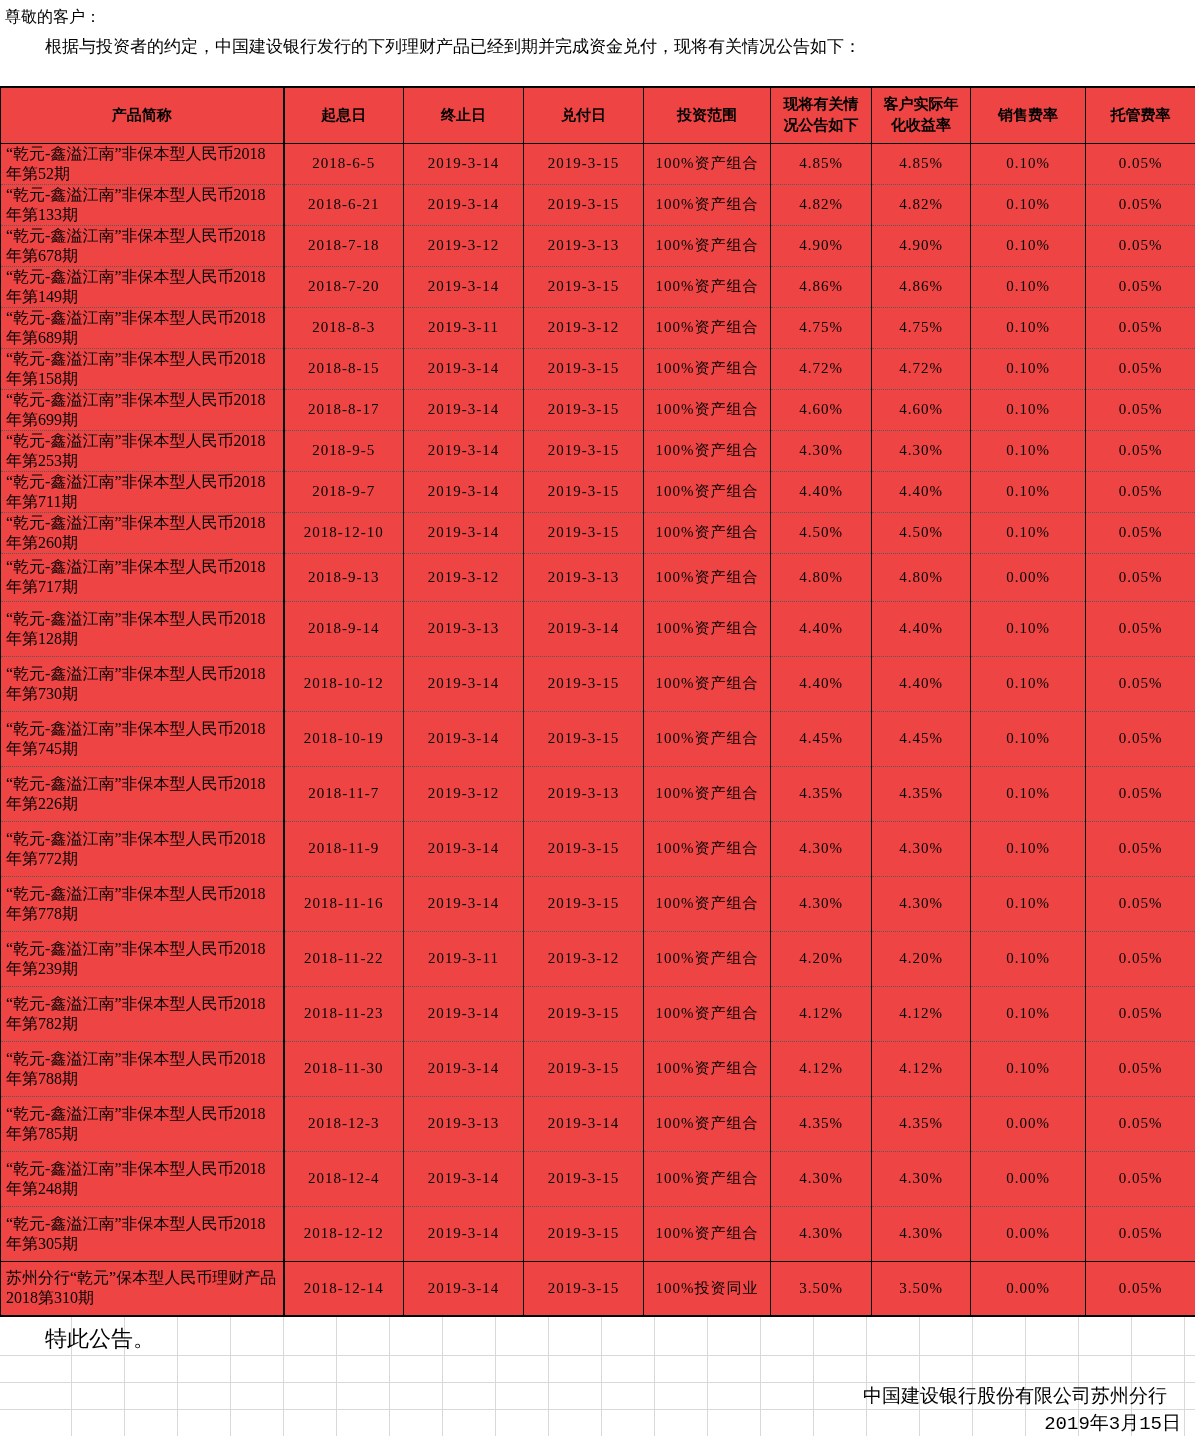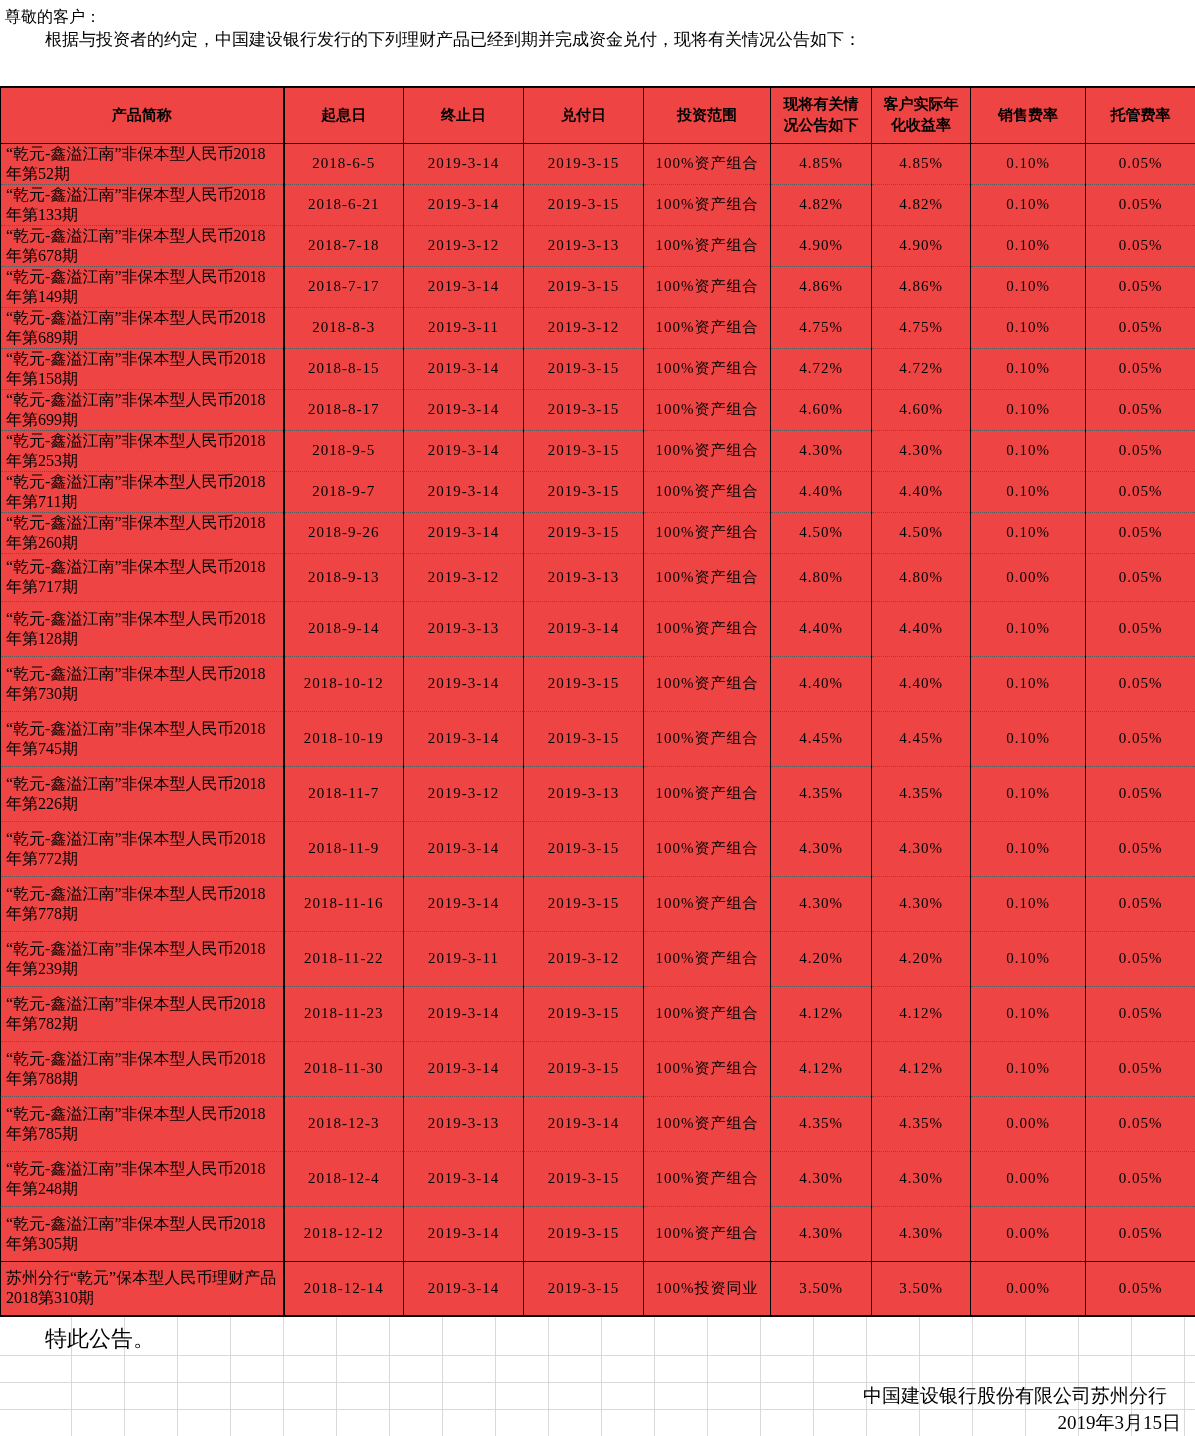--- a/index.html
+++ b/index.html
@@ -13,21 +13,21 @@
     overflow: hidden;
   }
   .salutation {
     position: absolute;
     top: 7px; left: 5px;
     font-size: 16px;
     white-space: nowrap;
   }
   .intro {
     position: absolute;
-    top: 28px; left: 45px;
+    top: 35px; left: 45px;
     font-size: 17px;
     white-space: nowrap;
   }
   table.products {
     position: absolute;
     top: 86px; left: 0;
     width: 1195px;
     border-collapse: collapse;
     table-layout: fixed;
     background: #ef4444;
@@ -90,20 +90,21 @@
     top: 1383px; right: 28px;
     font-size: 19px;
     white-space: nowrap;
     text-align: right;
   }
   .footer-date {
     position: absolute;
     top: 1410px; right: 14px;
     font-size: 19px;
     white-space: nowrap;
+    font-family: Liberation Mono, monospace;
   }
 </style>
 </head>
 <body>
 
 <div class="page">
   <div class="grid-strip"></div>
 
   <div class="salutation">尊敬的客户：</div>
 
@@ -163,21 +164,21 @@
           <td>2019-3-12</td>
           <td>2019-3-13</td>
           <td>100%资产组合</td>
           <td>4.90%</td>
           <td>4.90%</td>
           <td>0.10%</td>
           <td>0.05%</td>
         </tr>
         <tr>
           <td>“乾元-鑫溢江南”非保本型人民币2018年第149期</td>
-          <td>2018-7-17</td>
+          <td>2018-7-20</td>
           <td>2019-3-14</td>
           <td>2019-3-15</td>
           <td>100%资产组合</td>
           <td>4.86%</td>
           <td>4.86%</td>
           <td>0.10%</td>
           <td>0.05%</td>
         </tr>
         <tr>
           <td>“乾元-鑫溢江南”非保本型人民币2018年第689期</td>
@@ -229,21 +230,21 @@
           <td>2019-3-14</td>
           <td>2019-3-15</td>
           <td>100%资产组合</td>
           <td>4.40%</td>
           <td>4.40%</td>
           <td>0.10%</td>
           <td>0.05%</td>
         </tr>
         <tr>
           <td>“乾元-鑫溢江南”非保本型人民币2018年第260期</td>
-          <td>2018-9-26</td>
+          <td>2018-12-10</td>
           <td>2019-3-14</td>
           <td>2019-3-15</td>
           <td>100%资产组合</td>
           <td>4.50%</td>
           <td>4.50%</td>
           <td>0.10%</td>
           <td>0.05%</td>
         </tr>
         <tr>
           <td>“乾元-鑫溢江南”非保本型人民币2018年第717期</td>

